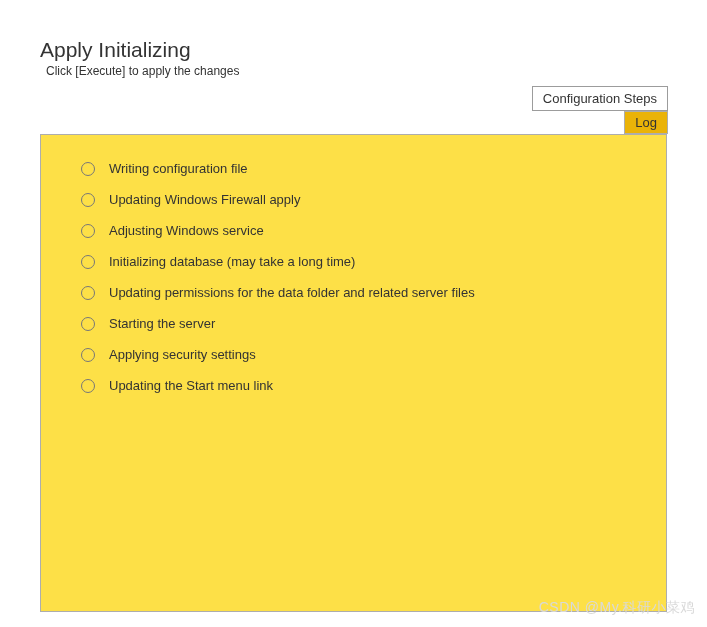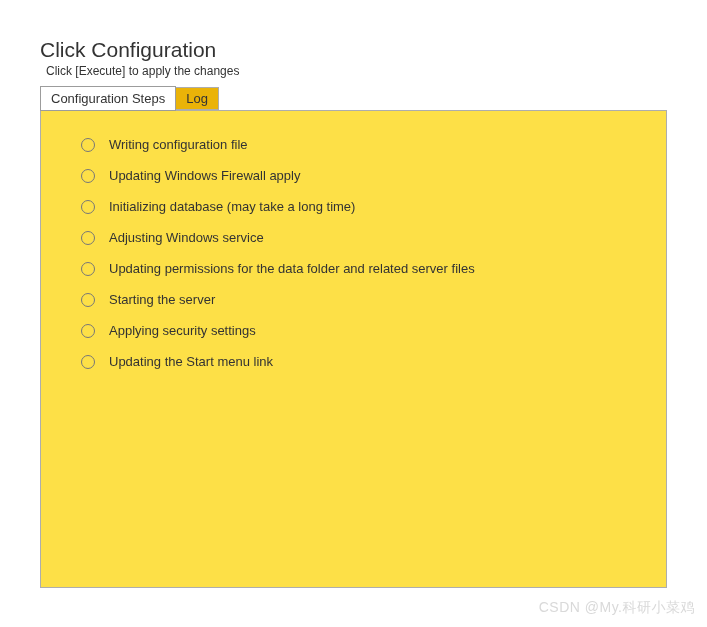--- a/index.html
+++ b/index.html
@@ -27,20 +27,21 @@
       font-size: 12px;
       color: #333333;
       margin-bottom: 8px;
       padding-left: 6px;
     }
     .tab-row {
       display: flex;
       align-items: flex-end;
       position: relative;
       z-index: 2;
+      flex-direction: column;
     }
     .tab {
       padding: 3px 10px;
       font-size: 13px;
       color: #333333;
       border: 1px solid #adadad;
       background: #ffffff;
       cursor: pointer;
       position: relative;
       margin-right: -1px;
@@ -92,45 +93,45 @@
       font-size: 14px;
       color: #d9d9d9;
       font-family: sans-serif;
       letter-spacing: 0.5px;
     }
   </style>
 </head>
 <body>
 
 <div class="container">
-  <h1 class="page-title">Click Configuration</h1>
+  <h1 class="page-title">Apply Initializing</h1>
   <div class="page-subtitle">Click [Execute] to apply the changes</div>
 
   <div class="tab-row">
     <div class="tab active">Configuration Steps</div>
     <div class="tab">Log</div>
   </div>
 
   <div class="tab-content">
     <ul class="step-list">
       <li class="step-item">
         <span class="step-bullet"></span>
         <span class="step-label">Writing configuration file</span>
       </li>
       <li class="step-item">
         <span class="step-bullet"></span>
         <span class="step-label">Updating Windows Firewall apply</span>
       </li>
       <li class="step-item">
         <span class="step-bullet"></span>
-        <span class="step-label">Initializing database (may take a long time)</span>
+        <span class="step-label">Adjusting Windows service</span>
       </li>
       <li class="step-item">
         <span class="step-bullet"></span>
-        <span class="step-label">Adjusting Windows service</span>
+        <span class="step-label">Initializing database (may take a long time)</span>
       </li>
       <li class="step-item">
         <span class="step-bullet"></span>
         <span class="step-label">Updating permissions for the data folder and related server files</span>
       </li>
       <li class="step-item">
         <span class="step-bullet"></span>
         <span class="step-label">Starting the server</span>
       </li>
       <li class="step-item">

